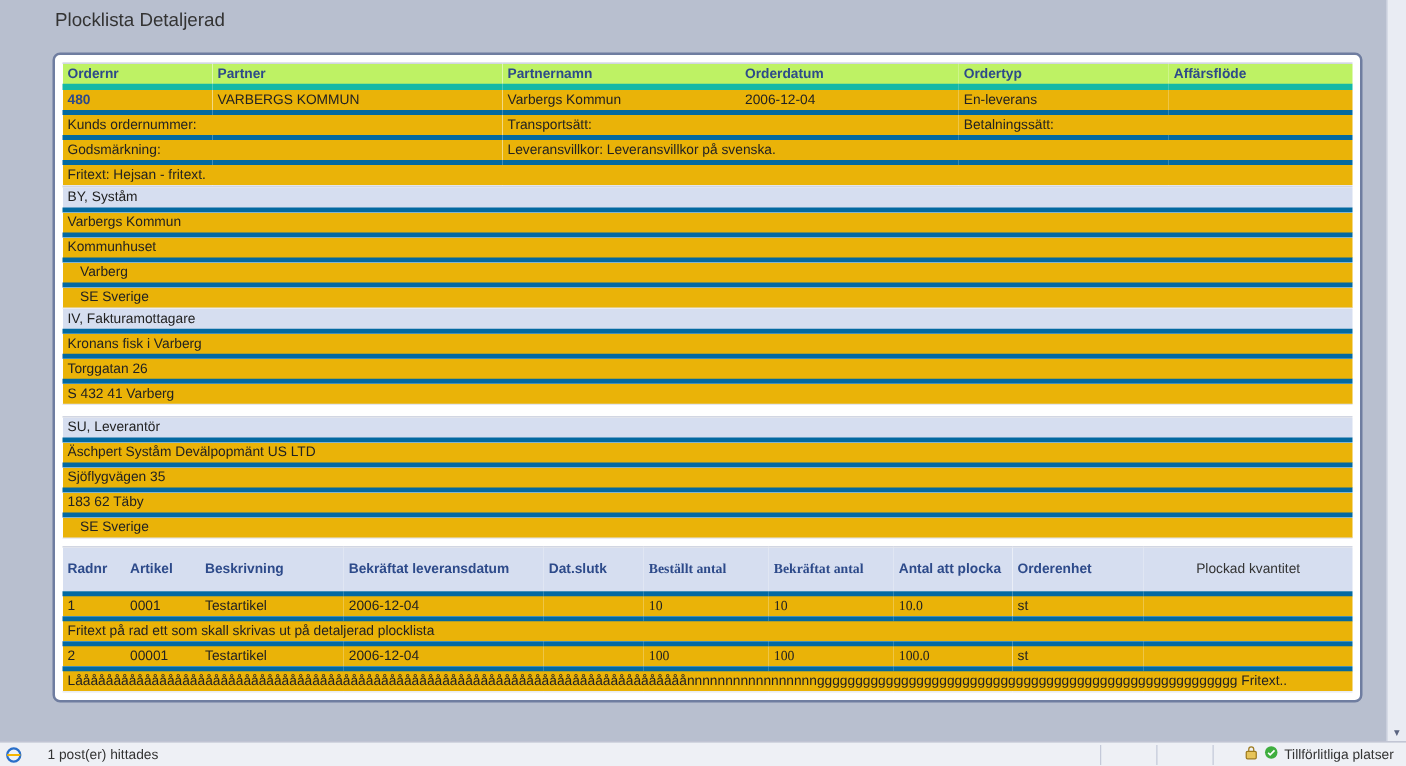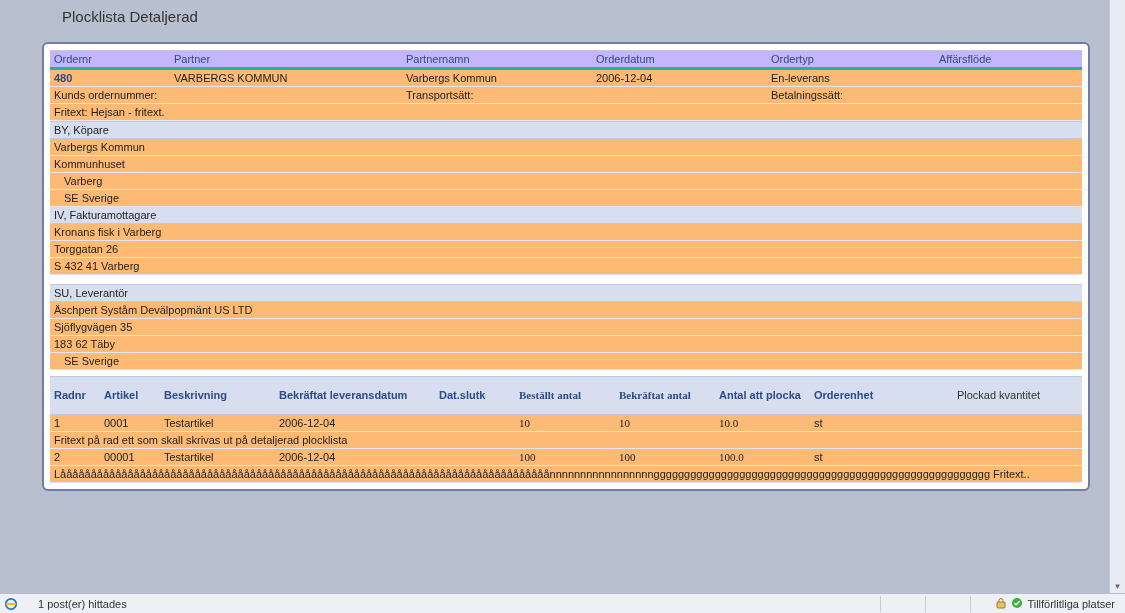--- a/index.html
+++ b/index.html
@@ -1,24 +1,24 @@
 <!DOCTYPE html>
 <html><head>
 <meta charset="utf-8">
 <style>
   * { box-sizing: border-box; margin: 0; padding: 0; }
   html, body { width: 1125px; height: 613px; font-family: Tahoma, Verdana, sans-serif; font-size: 11px; color: #000; background: #b8bfcf; overflow: hidden; }
   .app { position: relative; width: 1125px; height: 613px; background: #b8bfcf; }
-  .page-title { font-size: 15px; color: #333; padding: 8px 0 10px 44px; font-weight: normal; margin-left: 18px; }
+  .page-title { font-size: 15px; color: #333; padding: 8px 0 10px 44px; font-weight: normal; }
   .panel { position: absolute; left: 42px; top: 42px; width: 1048px; background: #fff; border: 2px solid #6f7da0; border-radius: 6px; padding: 6px; }
   table.grid { width: 100%; border-collapse: collapse; table-layout: fixed; }
   table.grid td, table.grid th { padding: 2px 4px; font-size: 11px; text-align: left; vertical-align: middle; overflow: hidden; white-space: nowrap; }
-  .hdr-row td { background: #c4b5fd; color: #2d4a8a; font-weight: normal; border-top: 1px solid #c4c9d9; border-bottom: 3px solid #14b8a6; height: 16px; }
+  .hdr-row td { background: #bef264; color: #2d4a8a; font-weight: bold; border-top: 1px solid #c4c9d9; border-bottom: 5px solid #14b8a6; height: 16px; }
   .hdr-row-sub td { background: #d6def0; color: #222; border-top: 1px solid #c4c9d9; border-bottom: 1px solid #c4c9d9; height: 16px; }
-  .data-row td { background: #fdba74; color: #222; border-top: 1px solid #0369a1; border-bottom: 1px solid #e4e6ee; height: 16px; }
+  .data-row td { background: #eab308; color: #222; border-top: 4px solid #0369a1; border-bottom: 1px solid #e4e6ee; height: 16px; }
   .indent { padding-left: 14px !important; }
   .spacer-row td { height: 6px; background: #fff; border: none; }
   .lines-head td { background: #d6def0; color: #2d4a8a; font-weight: bold; border-top: 1px solid #c4c9d9; border-bottom: 1px solid #c4c9d9; height: 38px; white-space: normal; }
   .lines-head td.plain { color: #333; font-weight: normal; text-align: center; }
   .num { text-align: center; font-family: Liberation Serif, serif; }
   .r10 td { height: 10px; }
   .status-bar { position: absolute; left: 0; bottom: 0; width: 100%; height: 20px; background: #eef0f5; border-top: 1px solid #b6bbcb; display: flex; align-items: center; font-size: 11px; color: #333; }
   .status-bar .sb-left { display: flex; align-items: center; padding-left: 4px; gap: 20px; }
   .status-bar .sb-right { margin-left: auto; display: flex; align-items: center; gap: 4px; padding-right: 10px; }
   .sb-sep { width: 1px; height: 16px; background: #c4c9d9; margin: 0 20px; }
@@ -63,29 +63,33 @@
         <td>2006-12-04</td>
         <td>En-leverans</td>
         <td></td>
       </tr>
       <tr class="data-row">
         <td colspan="2">Kunds ordernummer:</td>
         <td colspan="2">Transportsätt:</td>
         <td colspan="2">Betalningssätt:</td>
       </tr>
       <tr class="data-row">
+        <td colspan="2">Godsmärkning:</td>
+        <td colspan="4">Leveransvillkor: Leveransvillkor på svenska.</td>
+      </tr>
+      <tr class="data-row">
         <td colspan="6">Fritext: Hejsan - fritext.</td>
       </tr>
     </tbody>
       </table>
 
     <table class="grid">
       <tbody>
           <tr class="hdr-row-sub">
-            <td>BY, Köpare</td>
+            <td>BY, Syståm</td>
           </tr>
       <tr class="data-row">
             <td>Varbergs Kommun</td>
           </tr>
       <tr class="data-row">
             <td>Kommunhuset</td>
           </tr>
       <tr class="data-row">
             <td class="indent">Varberg</td>
           </tr>

